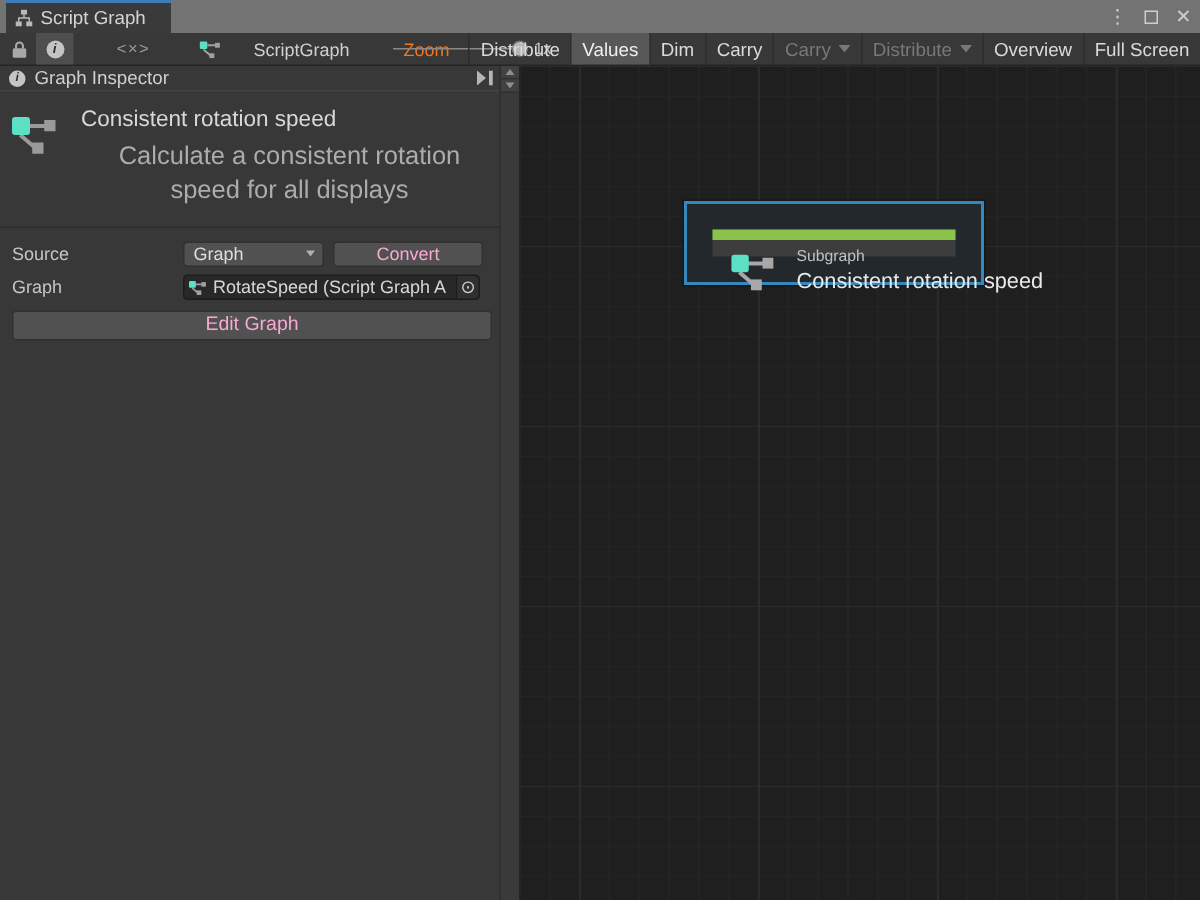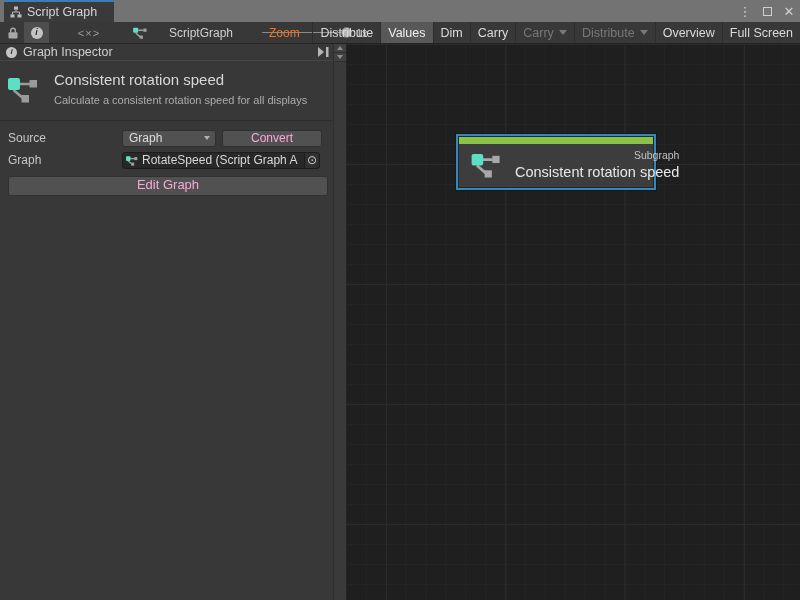--- a/index.html
+++ b/index.html
@@ -49,21 +49,21 @@
   
   .inspector { position:absolute; left:0; top:44px; width:333px; bottom:0; background:#383838; }
   .insp-header {
     position:relative; height:17px; display:flex; align-items:center; gap:6px; padding-left:6px;
     border-bottom:1px solid #454545; color:#cfcfcf; font-size:12.5px;
   }
   .insp-header .info-circle { width:11px; height:11px; font-size:8px; }
   .dock-icon { position:absolute; right:3px; top:3px; }
   .insp-section { display:flex; gap:12px; padding:10px 8px 10px 8px; }
   .insp-title { font-size:15px; color:#d8d8d8; margin-bottom:5px; }
-  .insp-desc { font-size:11px; color:#acacac; line-height:1.35; width:278px; }
+  .insp-desc { font-size:17px; color:#acacac; line-height:1.35; width:278px;text-align:center; }
   .divider { height:1px; background:#2e2e2e; margin:2px 0 0 0; }
   .fields { padding-top:9px; }
   .frow { display:flex; align-items:center; height:17px; margin-bottom:5px; }
   .flabel { width:122px; padding-left:8px; color:#c6c6c6; }
   .uselect {
     position:relative; width:94px; height:17px; background:#515151; border:1px solid #303030; border-radius:3px;
     display:flex; align-items:center; padding:0 6px; color:#dedede;
   }
   .uselect .tri-down { position:absolute; right:5px; border-left-width:3.5px; border-right-width:3.5px; border-top-width:4.5px; }
   .ubtn {
@@ -92,23 +92,22 @@
     background-image:
       linear-gradient(to right, #2b2b2b 1px, transparent 1px),
       linear-gradient(to bottom, #2b2b2b 1px, transparent 1px),
       linear-gradient(to right, #242424 1px, transparent 1px),
       linear-gradient(to bottom, #242424 1px, transparent 1px);
     background-size: 119.33px 100%, 100% 120px, 19.89px 100%, 100% 20px;
     background-position: 40px 0, 0 120px, 0 0, 0 0;
   }
   .node {
     position:absolute; left:112px; top:92px; width:196px; height:52px;
-    background:#23282c; padding:1px;
+    background:#23282c; padding:17px;
     box-shadow:0 0 0 2px var(--selection-blue,#3788ba), 0 0 0 3px #111820;
-    text-align:right;
   }
   .node-inner { width:100%; height:100%; background:#3d3d3d; }
   .node-head { height:7px; background:var(--node-header-green,#8bc24a); }
   .node-body { display:flex; align-items:center; gap:10px; padding:5px 4px 0 12px; }
   .node-type { font-size:10.5px; color:#c2c2c2; margin-bottom:3px; }
   .node-title { font-size:14.5px; color:#e8e8e8; white-space:nowrap; }
 </style>
 </head>
 <body>
 

